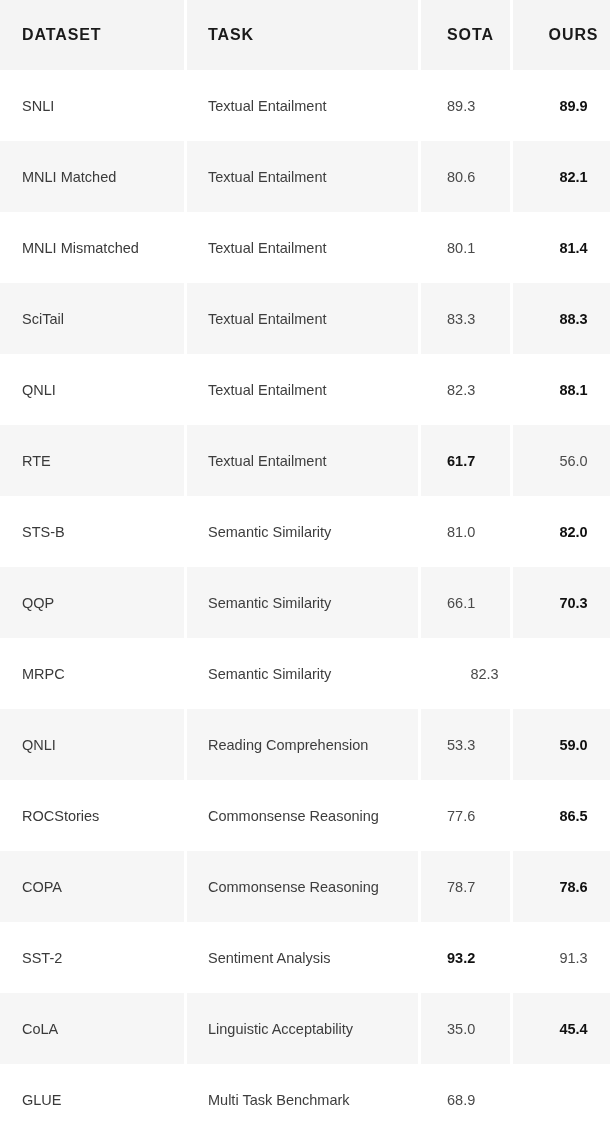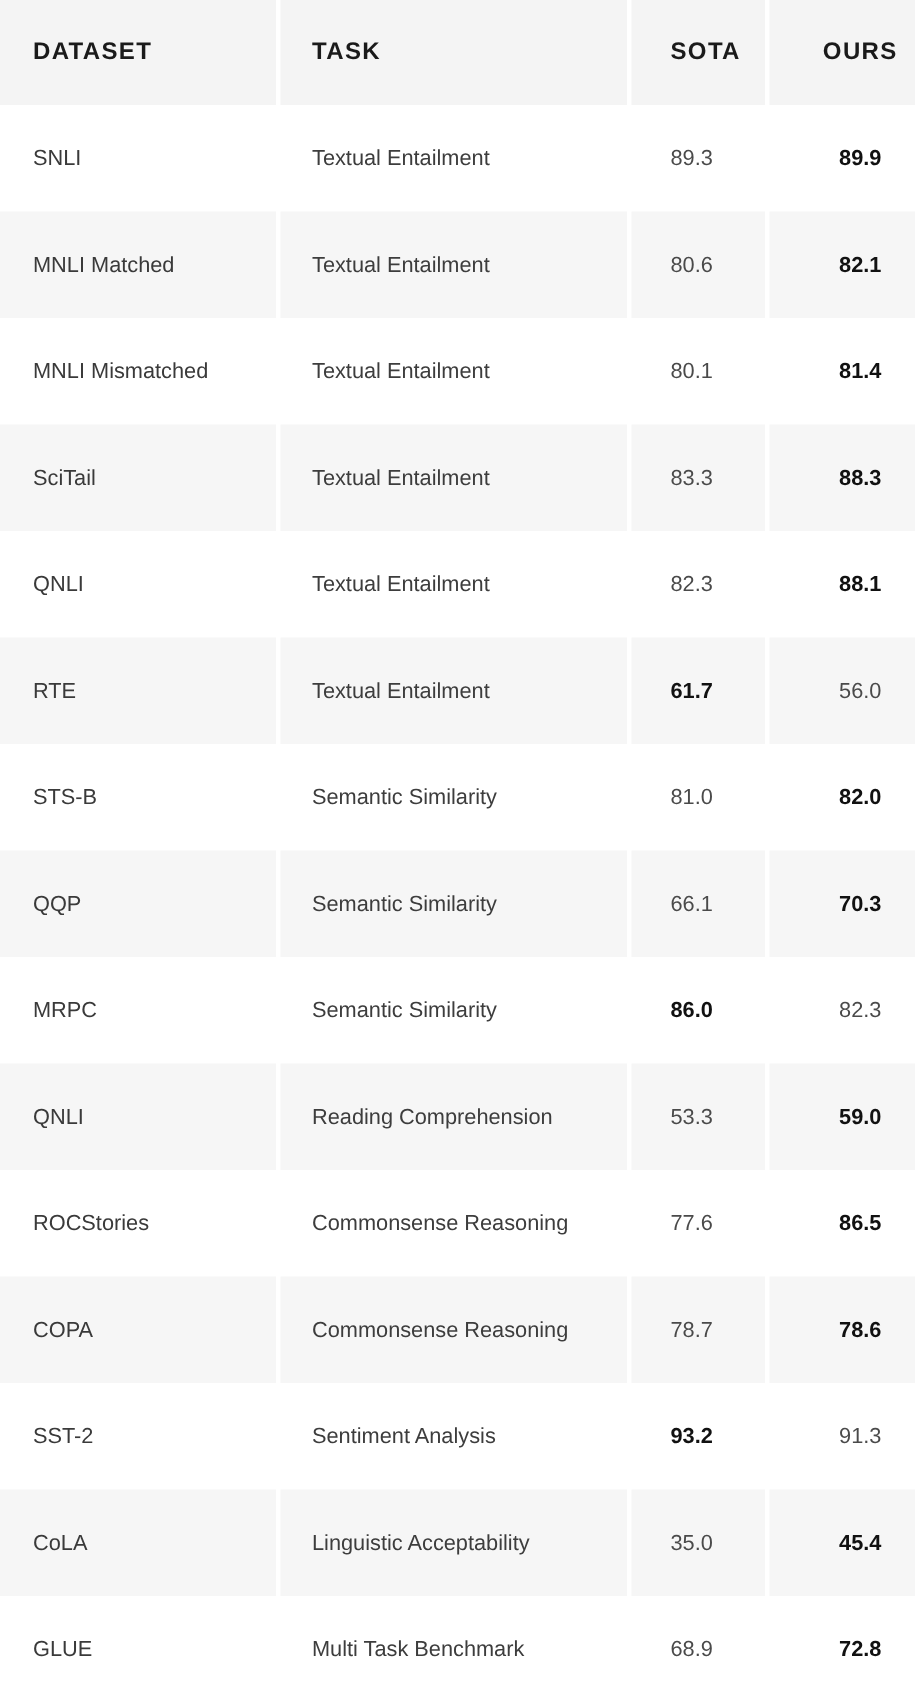--- a/index.html
+++ b/index.html
@@ -261,23 +261,20 @@
       </div>
       <div class="trow tbody-row">
         <div class="cell c-dataset">
           <span class="dataset-text">MRPC</span>
         </div>
         <div class="gap"></div>
         <div class="cell c-task">
           <span class="task-text">Semantic Similarity</span>
         </div>
         <div class="gap"></div>
-        <div class="cell c-sota">
-          <span class="val-bold">86.0</span>
-        </div>
         <div class="gap"></div>
         <div class="cell c-ours">
           <span class="val-plain">82.3</span>
         </div>
       </div>
       <div class="trow tbody-row banded">
         <div class="cell c-dataset">
           <span class="dataset-text">QNLI</span>
         </div>
         <div class="gap"></div>
@@ -367,19 +364,16 @@
         </div>
         <div class="gap"></div>
         <div class="cell c-task">
           <span class="task-text">Multi Task Benchmark</span>
         </div>
         <div class="gap"></div>
         <div class="cell c-sota">
           <span class="val-plain">68.9</span>
         </div>
         <div class="gap"></div>
-        <div class="cell c-ours">
-          <span class="val-bold">72.8</span>
-        </div>
       </div>
     </div>
 
 </div>
 
 </body></html>

